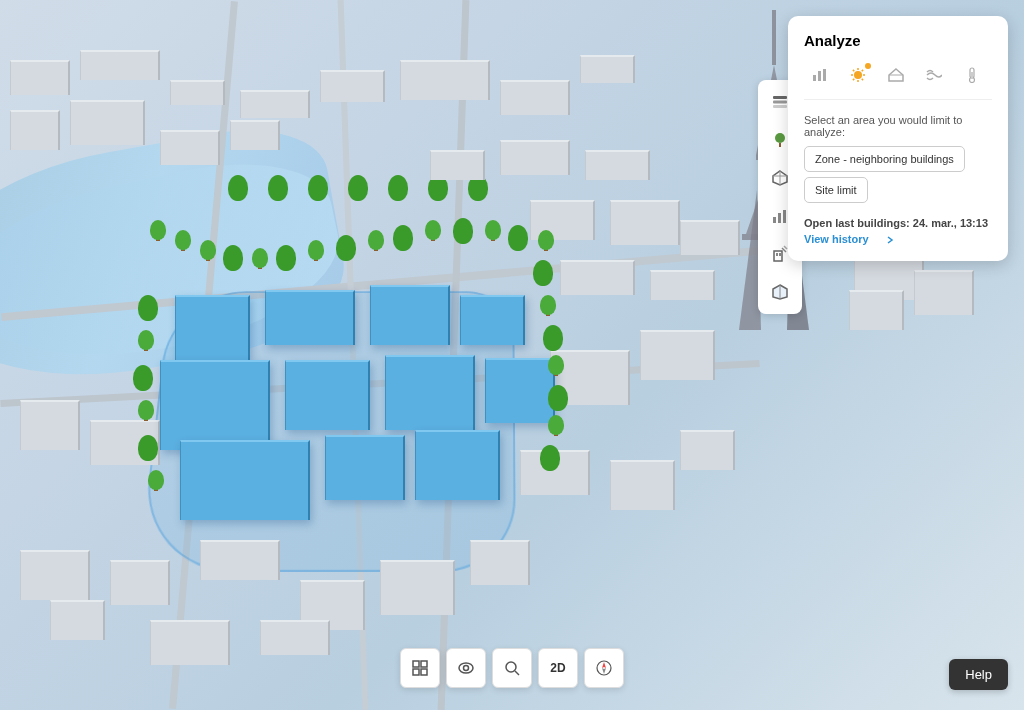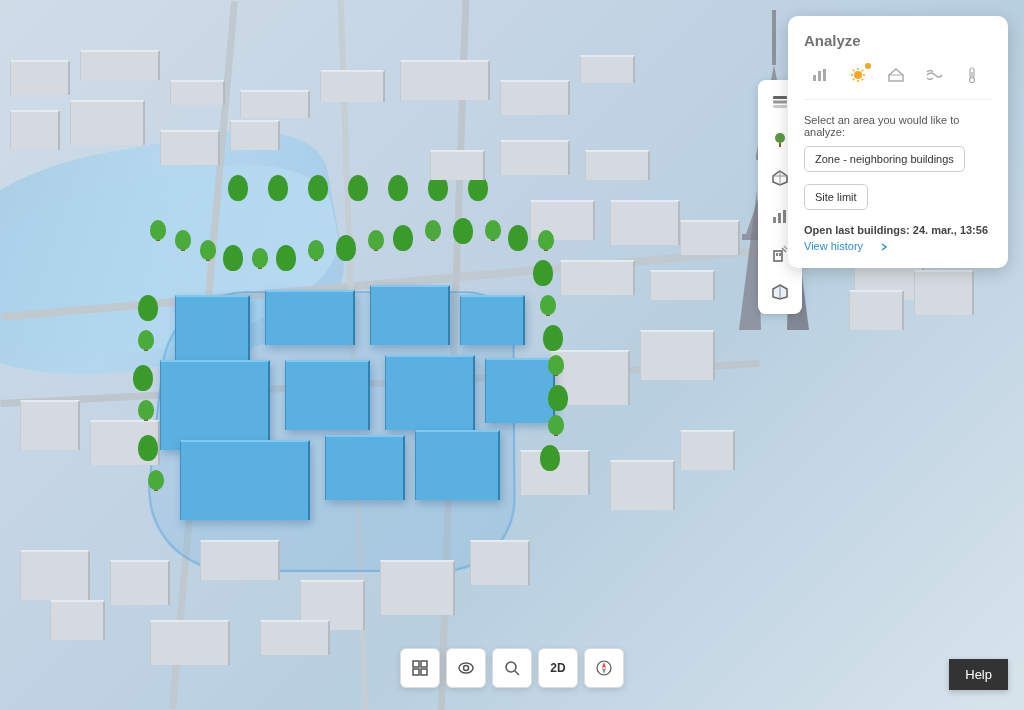--- a/index.html
+++ b/index.html
@@ -53,21 +53,21 @@
       background: white;
       border-radius: 10px;
       box-shadow: 0 4px 16px rgba(0,0,0,0.18);
       padding: 16px;
       z-index: 100;
     }
 
     .panel-title {
       font-size: 15px;
       font-weight: 600;
-      color: #737373;
+      color: #000000;
       margin-bottom: 12px;
     }
 
     .analysis-tabs {
       display: flex;
       gap: 6px;
       margin-bottom: 14px;
       border-bottom: 1px solid #eee;
       padding-bottom: 10px;
     }
@@ -120,21 +120,21 @@
 
     .select-area-label {
       font-size: 11px;
       color: #555;
       margin-bottom: 8px;
     }
 
     .area-buttons {
       display: flex;
       flex-direction: column;
-      gap: 12px;
+      gap: 5px;
       margin-bottom: 14px;
     }
     .area-btn {
       padding: 6px 10px;
       border: 1.5px solid #ccc;
       border-radius: 5px;
       background: white;
       font-size: 11px;
       color: #333;
       cursor: pointer;
@@ -163,20 +163,21 @@
     .last-analysis span { font-weight: 600; }
 
     .view-history {
       font-size: 11px;
       color: #2a8fd4;
       cursor: pointer;
       display: flex;
       align-items: flex-end;
       gap: 16px;
       text-decoration: none;
+      font-weight: bold;
     }
 
     
     #bottom-toolbar {
       position: absolute;
       bottom: 20px;
       left: 50%;
       transform: translateX(-50%);
       display: flex;
       gap: 6px;
@@ -199,21 +200,21 @@
 
     
     #help-btn {
       position: absolute;
       bottom: 20px;
       right: 16px;
       padding: 8px 16px;
       background: #333;
       color: white;
       border: none;
-      border-radius: 0;
+      border-radius: 6px;
       font-size: 13px;
       cursor: pointer;
       box-shadow: 0 2px 6px rgba(0,0,0,0.2);
     }
 
     
     .gb {
       position: absolute;
       background: #d5dae0;
       border-top: 2px solid #e5eaee;
@@ -477,33 +478,33 @@
       <svg width="14" height="16" viewBox="0 0 14 16" fill="none">
         <rect x="5" y="1" width="4" height="10" rx="2" stroke="#aaa" stroke-width="1.2" fill="none"></rect>
         <circle cx="7" cy="13" r="2.5" stroke="#aaa" stroke-width="1.2" fill="none"></circle>
         <rect x="6" y="5" width="2" height="7" fill="#ccc"></rect>
       </svg>
     </div>
   </div>
 
   
 
-  <div class="select-area-label">Select an area you would like to analyze:</div>
+  <div class="select-area-label">Select an area you would limit to analyze:</div>
 
   <div class="area-buttons">
     <button class="area-btn">Zone - neighboring buildings</button>
     <button class="area-btn">Site limit</button>
   </div>
 
 
   <div style="display:flex;align-items:center;justify-content:space-between;">
     <div>
       <div class="last-analysis">
         <span>Open last buildings:</span>
-        <span style="font-weight:600;">24. mar., 13:56</span>
+        <span style="font-weight:600;">24. mar., 13:13</span>
       </div>
       <a class="view-history" href="#">
         <span>View history</span>
         <svg width="10" height="10" viewBox="0 0 10 10" fill="none">
           <polyline points="3,2 7,5 3,8" stroke="#2a8fd4" stroke-width="1.5" fill="none"></polyline>
         </svg>
       </a>
     </div>
   </div>
 </div>

